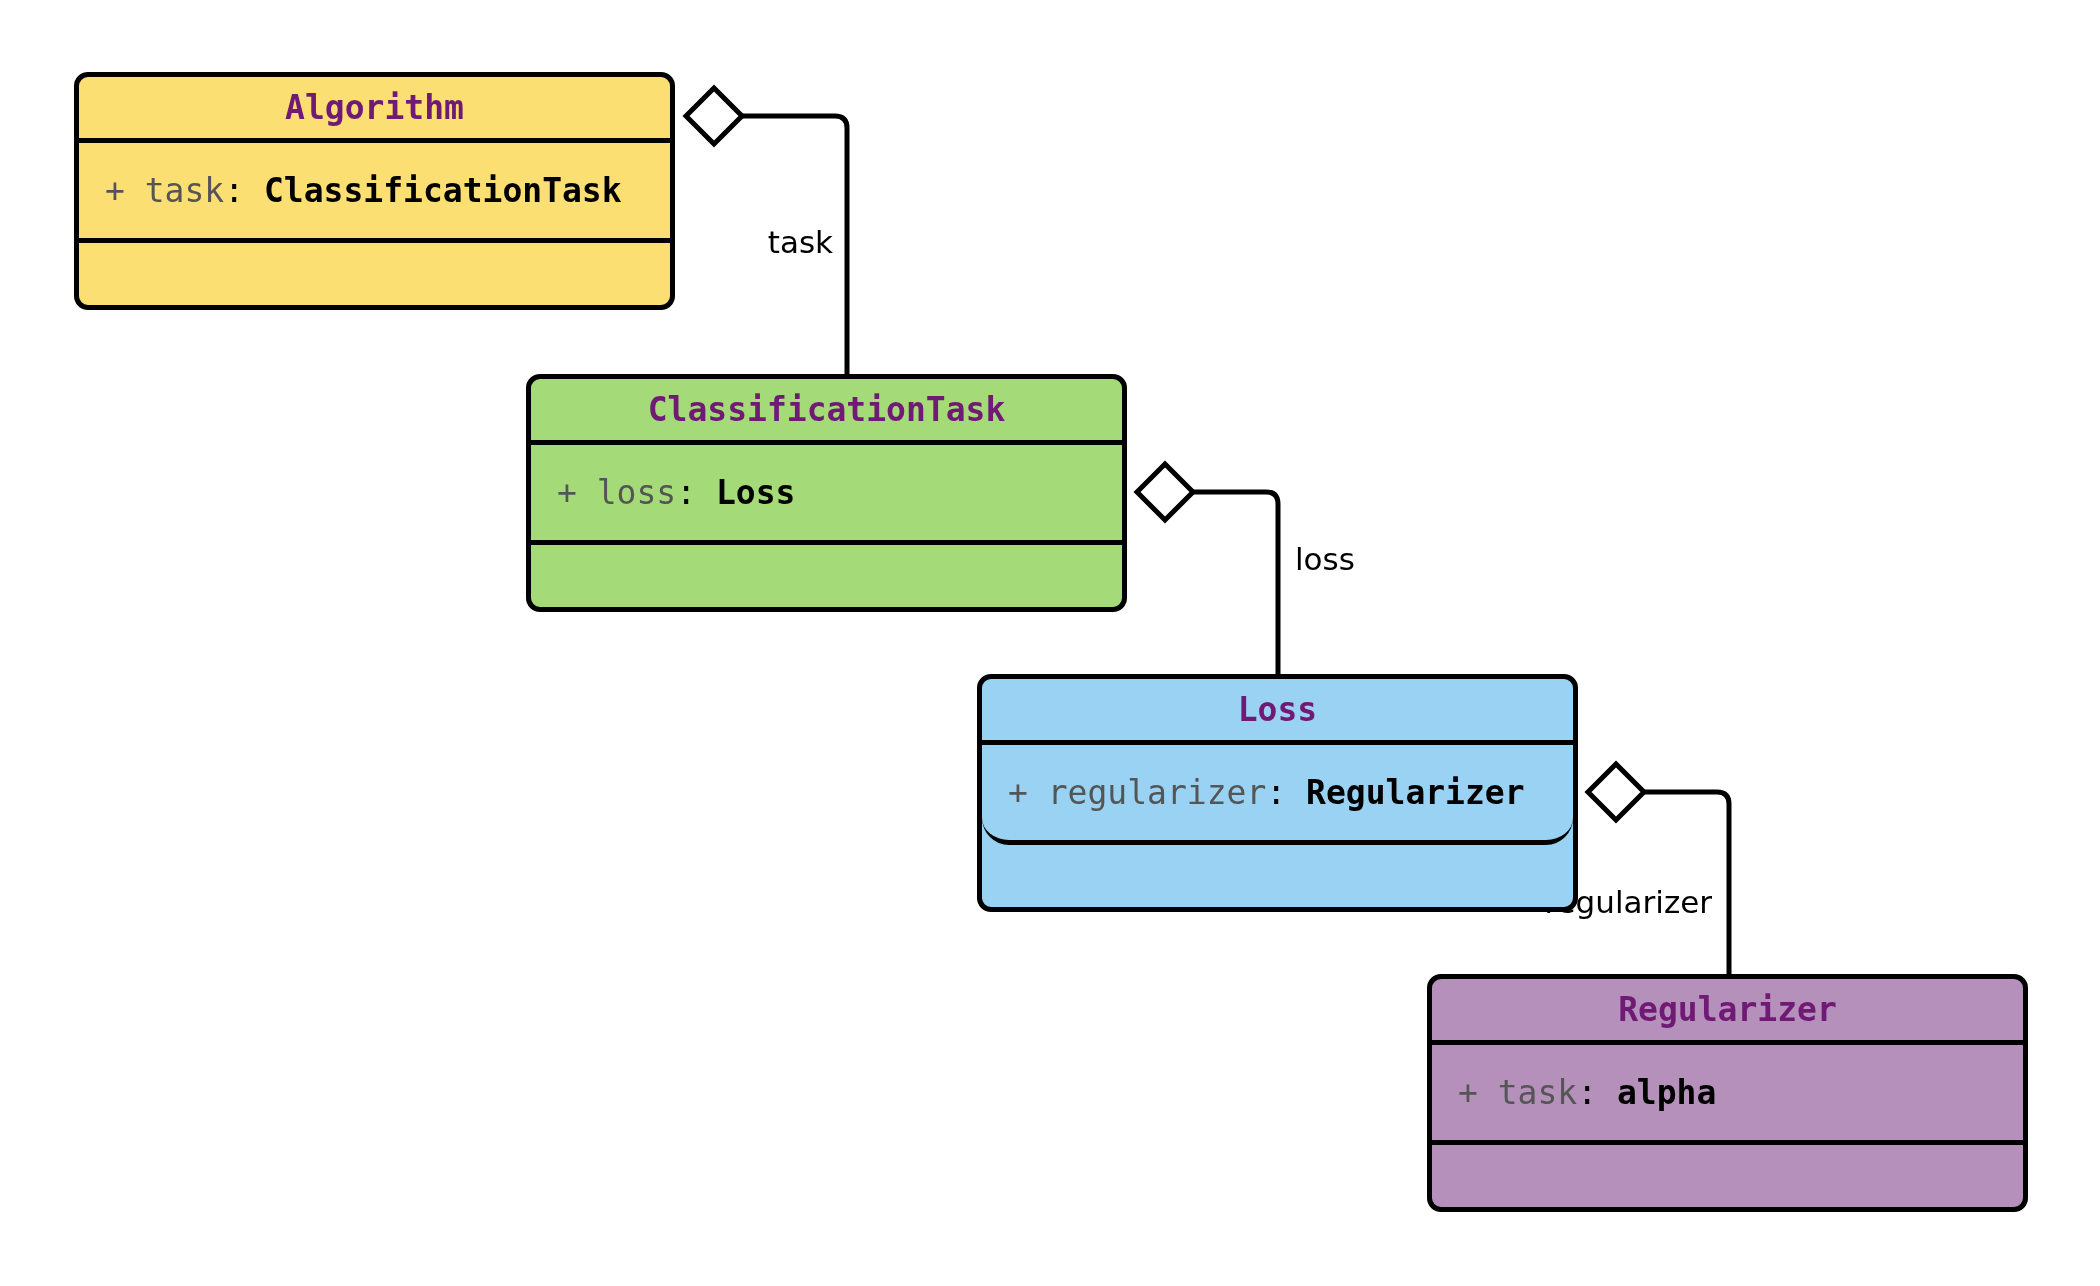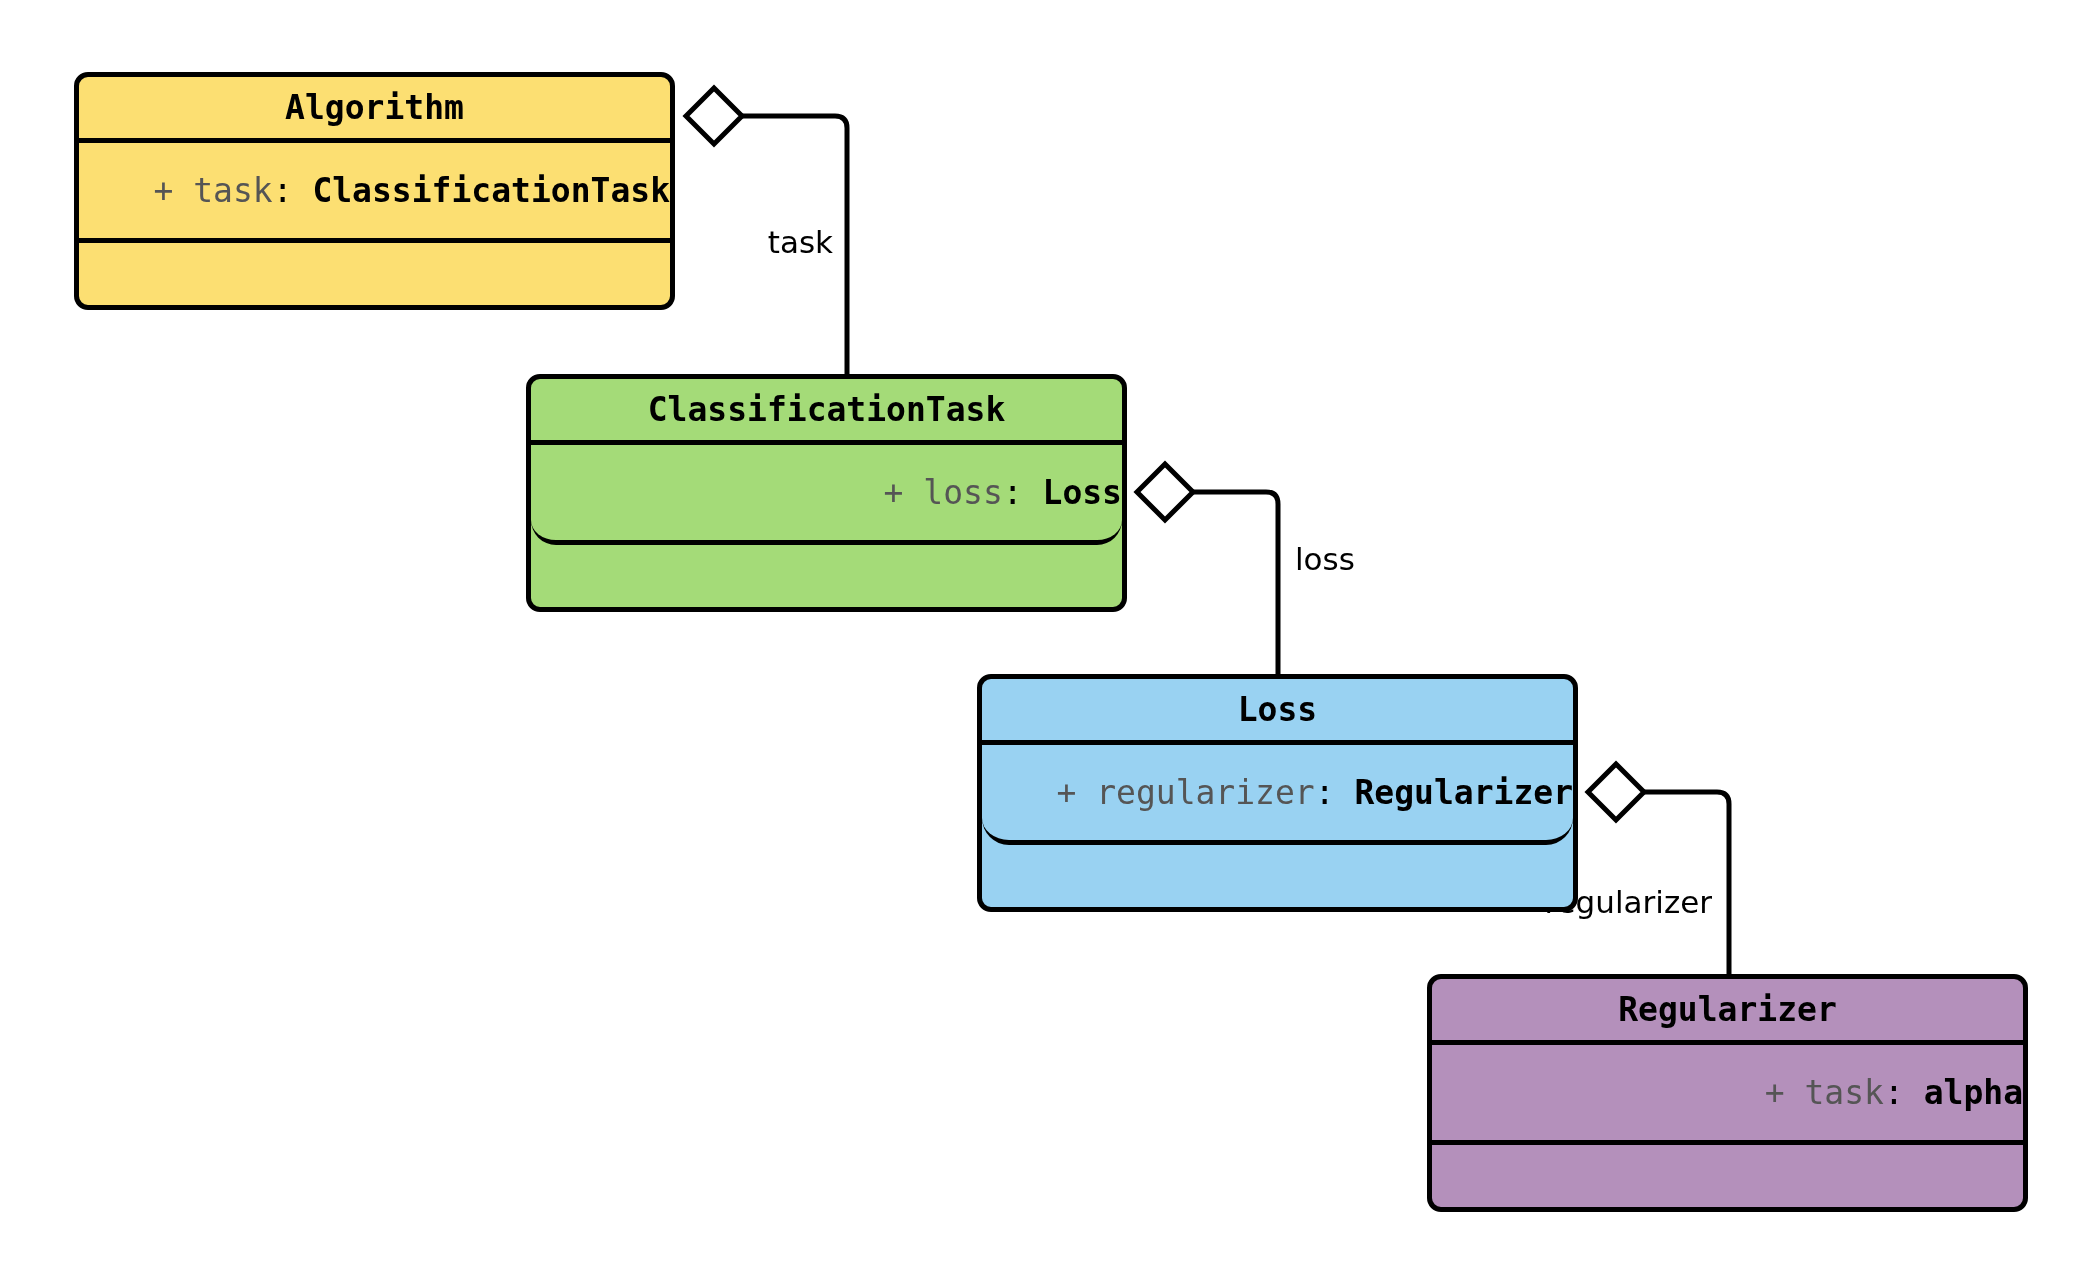--- a/index.html
+++ b/index.html
@@ -67,32 +67,32 @@
   }
   .uml-title {
     box-sizing: border-box;
     height: 66px;
     display: flex;
     align-items: center;
     justify-content: center;
     font-family: "DejaVu Sans Mono", monospace;
     font-size: 33px;
     font-weight: bold;
-    color: #000000;
+    color: #701a75;
     border-bottom: 5px solid #000000;
     letter-spacing: 0px;
   }
   .uml-attributes {
     box-sizing: border-box;
     height: 100px;
     display: flex;
     flex-direction: column;
     justify-content: center;
+    padding-left: 26px;
     border-bottom: 5px solid #000000;
-    text-align: right;
   }
   .uml-attr {
     font-family: "DejaVu Sans Mono", monospace;
     font-size: 33px;
     line-height: 1.25;
     white-space: nowrap;
   }
   .attr-vis   { color: #555555; font-weight: 400; }
   .attr-name  { color: #555555; font-weight: 400; }
   .attr-colon { color: #000000; font-weight: 400; }
@@ -131,21 +131,21 @@
   <div id="classes-layer">
       <div class="uml-class" style="left: 74px; top: 72px; width: 601px; height: 238px; background: rgb(252, 223, 114); border-color: rgb(0, 0, 0);">
         <div class="uml-title" style="border-bottom-color: rgb(0, 0, 0);">Algorithm</div>
         <div class="uml-attributes" style="border-bottom-color: rgb(0, 0, 0);">
           <div class="uml-attr"><span class="attr-vis">+</span> <span class="attr-name">task</span><span class="attr-colon">:</span> <span class="attr-type">ClassificationTask</span></div>
         </div>
         <div class="uml-methods"></div>
       </div>
       <div class="uml-class" style="left: 526px; top: 374px; width: 601px; height: 238px; background: rgb(164, 219, 120); border-color: rgb(0, 0, 0);">
         <div class="uml-title" style="border-bottom-color: rgb(0, 0, 0);">ClassificationTask</div>
-        <div class="uml-attributes" style="border-bottom-color: rgb(0, 0, 0); border-radius: 25px;">
+        <div class="uml-attributes" style="border-bottom-color: rgb(0, 0, 0);">
           <div class="uml-attr"><span class="attr-vis">+</span> <span class="attr-name">loss</span><span class="attr-colon">:</span> <span class="attr-type">Loss</span></div>
         </div>
         <div class="uml-methods"></div>
       </div>
       <div class="uml-class" style="left: 977px; top: 674px; width: 601px; height: 238px; background: rgb(153, 210, 242); border-color: rgb(0, 0, 0);">
         <div class="uml-title" style="border-bottom-color: rgb(0, 0, 0);">Loss</div>
         <div class="uml-attributes" style="border-bottom-color: rgb(0, 0, 0); border-radius: 27px;">
           <div class="uml-attr"><span class="attr-vis">+</span> <span class="attr-name">regularizer</span><span class="attr-colon">:</span> <span class="attr-type">Regularizer</span></div>
         </div>
         <div class="uml-methods"></div>

